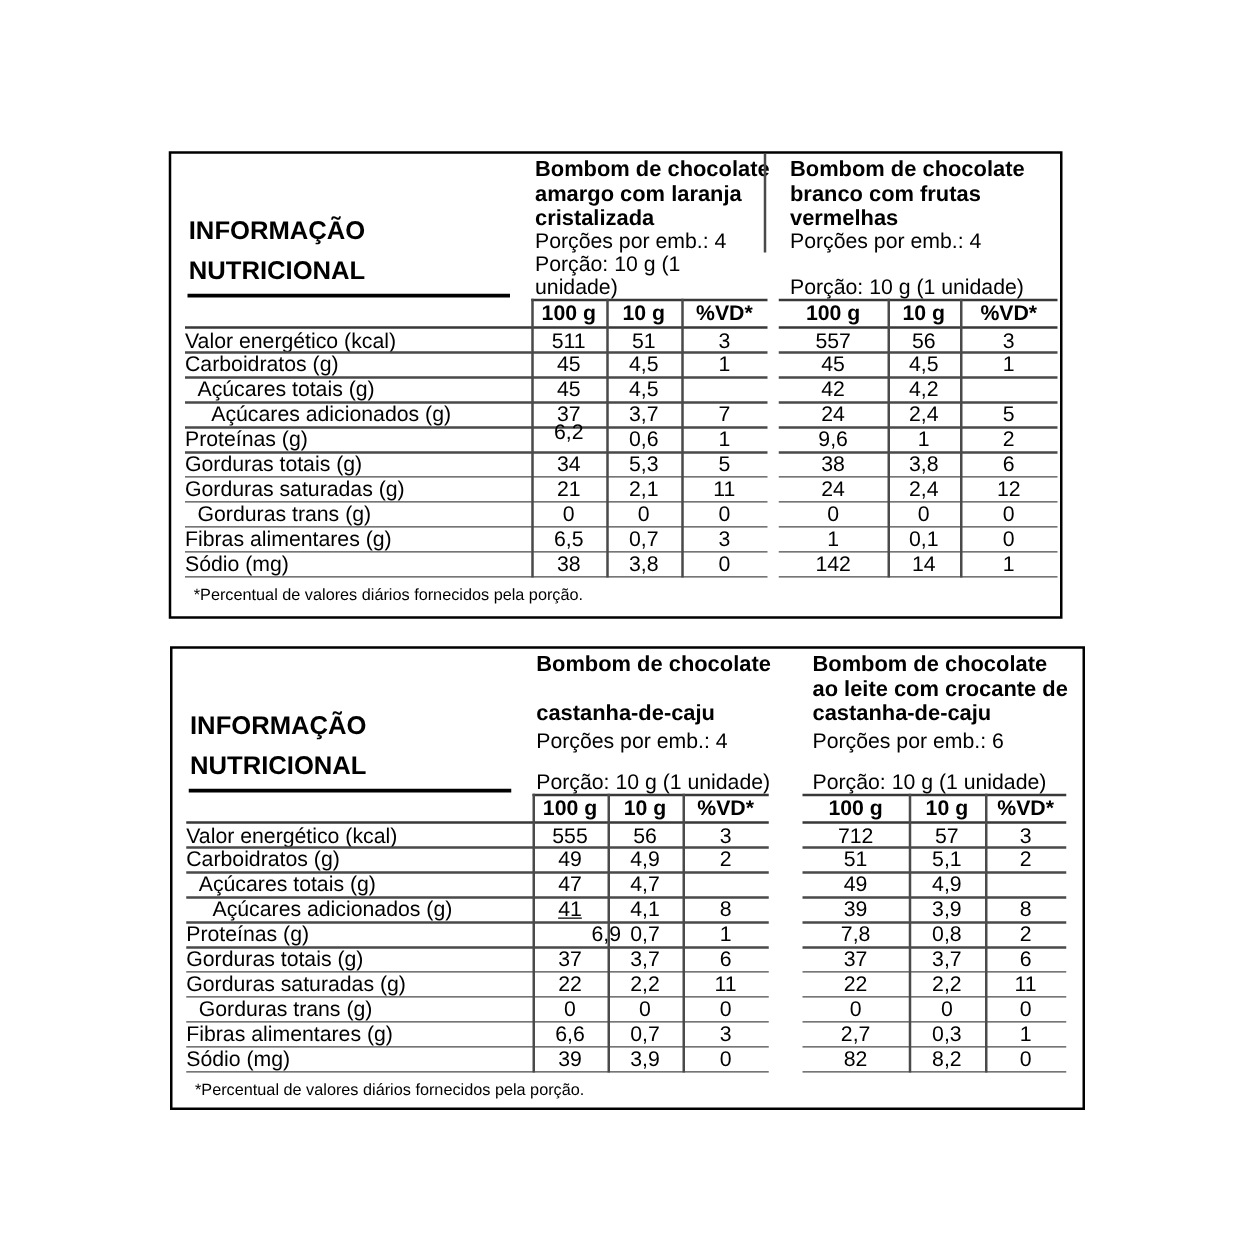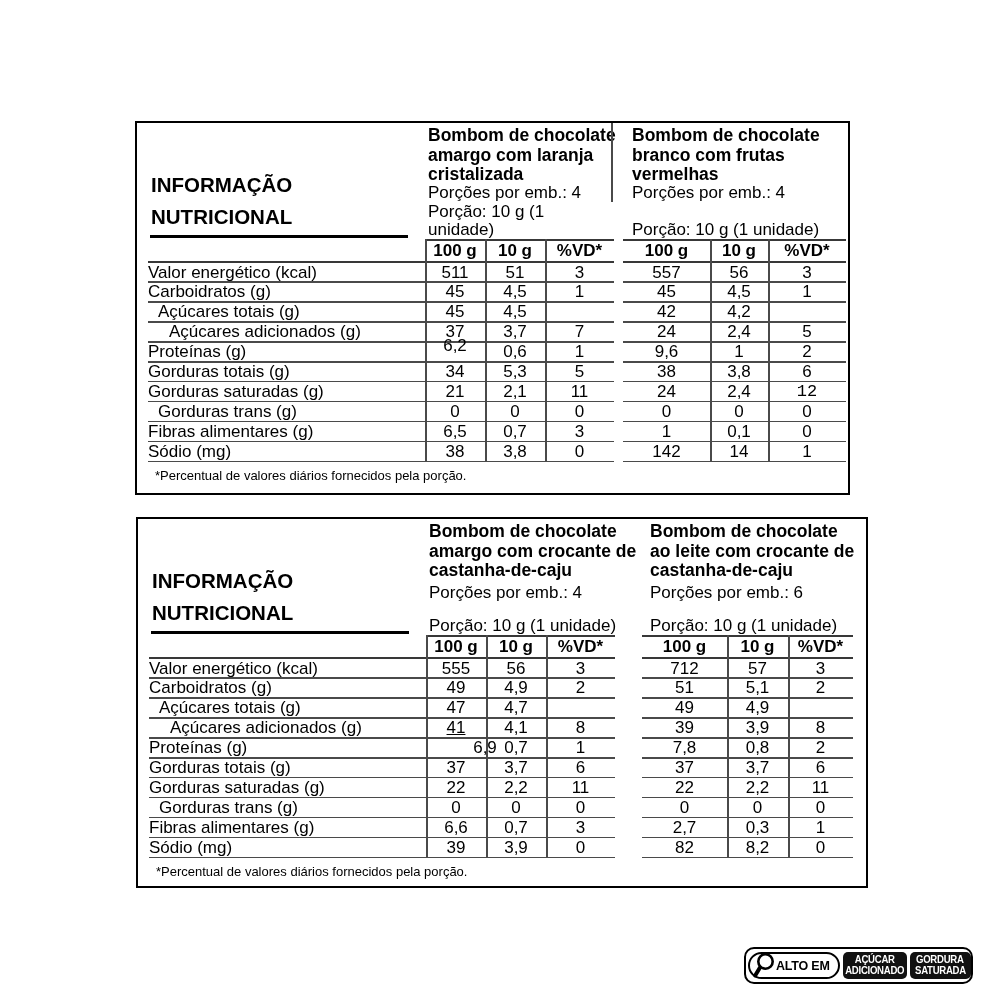--- a/index.html
+++ b/index.html
@@ -118,21 +118,21 @@
       <div class="valcell" style="left: 573px; top: 239px; width: 58px;">3,8</div>
       <div class="valcell" style="left: 631px; top: 239px; width: 78px;">6</div>
       <div class="hline" style="left: 11px; top: 257.9px; width: 466px;"></div>
       <div class="hline" style="left: 486px; top: 257.9px; width: 223px;"></div>
       <div class="rowlabel" style="left: 11px; top: 258.9px;">Gorduras saturadas (g)</div>
       <div class="valcell" style="left: 288px; top: 258.9px; width: 60px;">21</div>
       <div class="valcell" style="left: 348px; top: 258.9px; width: 60px;">2,1</div>
       <div class="valcell" style="left: 408px; top: 258.9px; width: 69px;">11</div>
       <div class="valcell" style="left: 486px; top: 258.9px; width: 87px;">24</div>
       <div class="valcell" style="left: 573px; top: 258.9px; width: 58px;">2,4</div>
-      <div class="valcell" style="left: 631px; top: 258.9px; width: 78px; font-family: Liberation Mono, monospace;">12</div>
+      <div class="valcell" style="left: 631px; top: 258.9px; width: 78px;">12</div>
       <div class="hline" style="left: 11px; top: 277.8px; width: 466px;"></div>
       <div class="hline" style="left: 486px; top: 277.8px; width: 223px;"></div>
       <div class="rowlabel" style="left: 21px; top: 278.8px;">Gorduras trans (g)</div>
       <div class="valcell" style="left: 288px; top: 278.8px; width: 60px;">0</div>
       <div class="valcell" style="left: 348px; top: 278.8px; width: 60px;">0</div>
       <div class="valcell" style="left: 408px; top: 278.8px; width: 69px;">0</div>
       <div class="valcell" style="left: 486px; top: 278.8px; width: 87px;">0</div>
       <div class="valcell" style="left: 573px; top: 278.8px; width: 58px;">0</div>
       <div class="valcell" style="left: 631px; top: 278.8px; width: 78px;">0</div>
       <div class="hline" style="left: 11px; top: 297.7px; width: 466px;"></div>
@@ -156,21 +156,20 @@
       <div class="hline" style="left: 11px; top: 337.5px; width: 466px;"></div>
       <div class="hline" style="left: 486px; top: 337.5px; width: 223px;"></div>
       <div class="foot" style="left: 18px; top: 345px;">*Percentual de valores diários fornecidos pela porção.</div>
     </div>
 
   <div id="panel1" class="panel" style="left:136px;top:517px;width:728px;height:367px;">
       <div class="heading" style="left: 14px; top: 50px;">INFORMAÇÃO</div>
       <div class="heading" style="left: 14px; top: 82px;">NUTRICIONAL</div>
       <div class="thickline" style="left: 13px; top: 112px; width: 258px;"></div>
       <div class="titleline" style="left: 291px; top: 2px;">Bombom de chocolate</div>
-      <div class="titleline" style="left: 291px; top: 21.5px;">amargo com crocante de</div>
       <div class="titleline" style="left: 291px; top: 41px;">castanha-de-caju</div>
       <div class="meta" style="left: 291px; top: 64px;">Porções por emb.: 4</div>
       <div class="meta" style="left: 291px; top: 97px;">Porção: 10 g (1 unidade)</div>
       <div class="titleline" style="left: 512px; top: 2px;">Bombom de chocolate</div>
       <div class="titleline" style="left: 512px; top: 21.5px;">ao leite com crocante de</div>
       <div class="titleline" style="left: 512px; top: 41px;">castanha-de-caju</div>
       <div class="meta" style="left: 512px; top: 64px;">Porções por emb.: 6</div>
       <div class="meta" style="left: 512px; top: 97px;">Porção: 10 g (1 unidade)</div>
       <div class="hline2" style="left: 288px; top: 116px; width: 189px;"></div>
       <div class="hline2" style="left: 504px; top: 116px; width: 211px;"></div>
@@ -273,30 +272,13 @@
       <div class="valcell" style="left: 348px; top: 318.6px; width: 60px;">3,9</div>
       <div class="valcell" style="left: 408px; top: 318.6px; width: 69px;">0</div>
       <div class="valcell" style="left: 504px; top: 318.6px; width: 85px;">82</div>
       <div class="valcell" style="left: 589px; top: 318.6px; width: 61px;">8,2</div>
       <div class="valcell" style="left: 650px; top: 318.6px; width: 65px;">0</div>
       <div class="hline" style="left: 11px; top: 337.5px; width: 466px;"></div>
       <div class="hline" style="left: 504px; top: 337.5px; width: 211px;"></div>
       <div class="foot" style="left: 18px; top: 345px;">*Percentual de valores diários fornecidos pela porção.</div>
     </div>
 
-  <div class="badge">
-    <div class="pill pill-light">
-      <svg width="24" height="27" viewBox="0 0 24 27">
-        <circle cx="13.5" cy="9.5" r="7.2" fill="none" stroke="#000" stroke-width="2.6"></circle>
-        <line x1="8" y1="15.5" x2="3.2" y2="23.5" stroke="#000" stroke-width="4" stroke-linecap="round"></line>
-      </svg>
-      <span>ALTO EM</span>
-    </div>
-    <div class="pill pill-dark" style="width:64px;">
-      <span>AÇÚCAR</span>
-      <span>ADICIONADO</span>
-    </div>
-    <div class="pill pill-dark" style="width:62px;">
-      <span>GORDURA</span>
-      <span>SATURADA</span>
-    </div>
-  </div>
 </div>
 
 </body></html>

